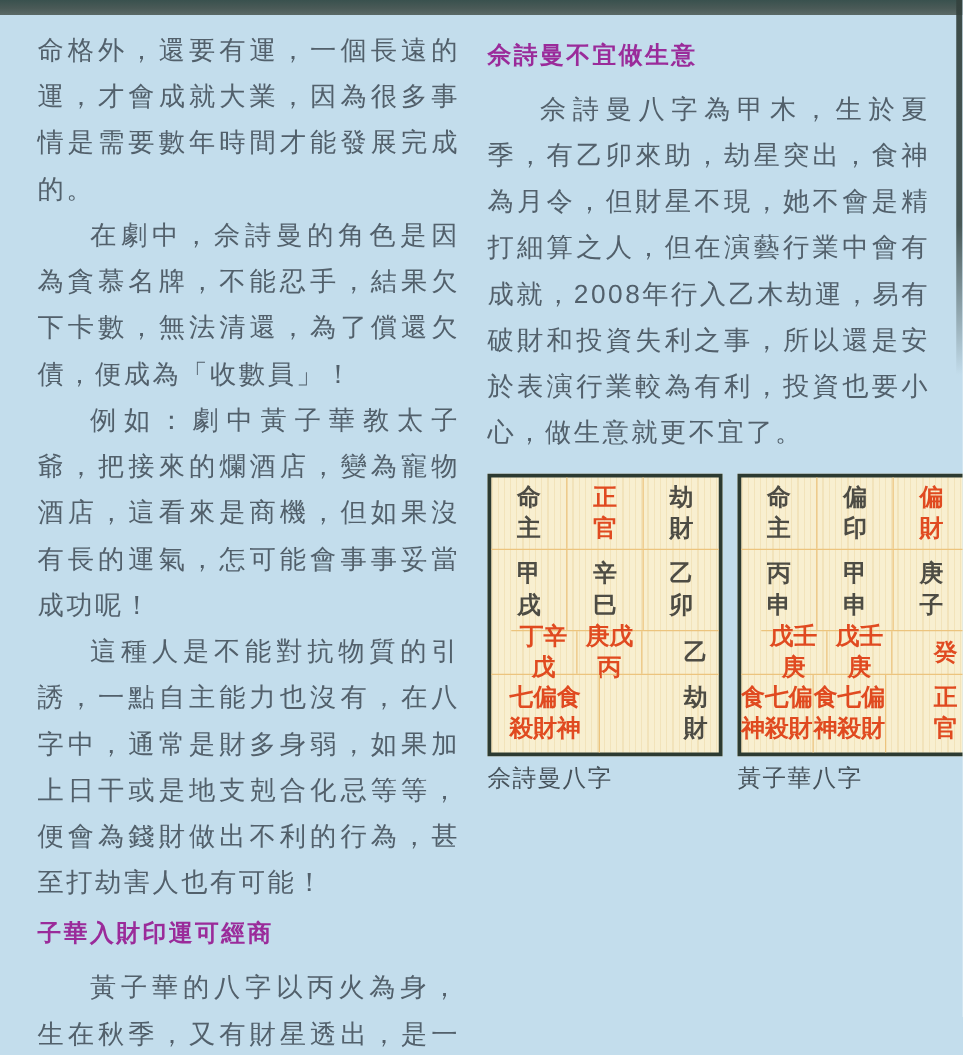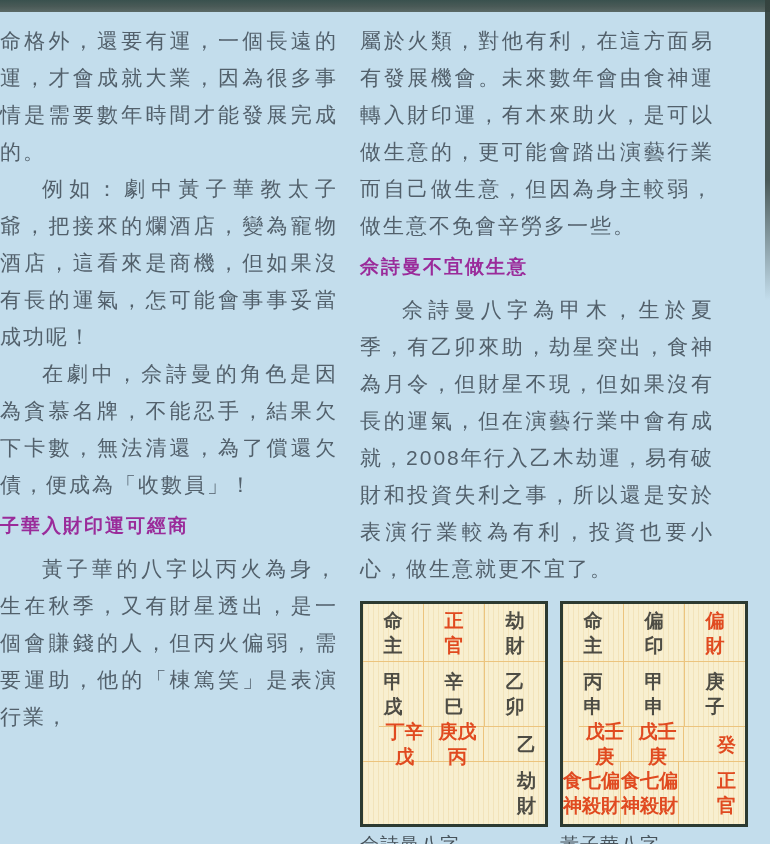--- a/index.html
+++ b/index.html
@@ -28,21 +28,21 @@
   }
   .right-edge{
     position:absolute;top:0;right:0;width:5px;height:300px;
     background:linear-gradient(180deg,rgba(52,66,62,.95) 0%,rgba(52,66,62,.85) 60%,rgba(52,66,62,0) 100%);
   }
   .columns{
     position:absolute;top:12px;left:0;width:770px;height:832px;
     display:flex;box-sizing:border-box;padding-top:10px;
   }
   .col{box-sizing:border-box;}
-  .col-left{width:338px;}
+  .col-left{width:338px;margin-left:30px;}
   .col-right{width:354px;margin-left:22px;}
   .body-p{
     margin:0;
     font-size:21px;line-height:37px;
     letter-spacing:2px;
     color:var(--body-text);
     text-align:justify;
     text-justify:inter-character;
   }
   .body-p.indent{text-indent:2em;}
@@ -91,29 +91,29 @@
 </style>
 </head>
 <body>
 
 <div class="page">
   <div class="top-bar"></div>
   <div class="right-edge"></div>
   <div class="columns">
     <div class="col col-left">
         <p class="body-p">命格外，還要有運，一個長遠的運，才會成就大業，因為很多事情是需要數年時間才能發展完成的。</p>
+        <p class="body-p indent">在劇中，佘詩曼的角色是因為貪慕名牌，不能忍手，結果欠下卡數，無法清還，為了償還欠債，便成為「收數員」！</p>
         <p class="body-p indent">例如：劇中黃子華教太子爺，把接來的爛酒店，變為寵物酒店，這看來是商機，但如果沒有長的運氣，怎可能會事事妥當成功呢！</p>
-        <p class="body-p indent">在劇中，佘詩曼的角色是因為貪慕名牌，不能忍手，結果欠下卡數，無法清還，為了償還欠債，便成為「收數員」！</p>
+        <p class="body-p indent">這種人是不能對抗物質的引誘，一點自主能力也沒有，在八字中，通常是財多身弱，如果加上日干或是地支剋合化忌等等，便會為錢財做出不利的行為，甚至打劫害人也有可能！</p>
         <h2 class="sec-heading">子華入財印運可經商</h2>
         <p class="body-p indent">黃子華的八字以丙火為身，生在秋季，又有財星透出，是一個會賺錢的人，但丙火偏弱，需要運助，他的「棟篤笑」是表演行業，</p>
       </div>
     <div class="col col-right">
-        <p class="body-p">屬於火類，對他有利，在這方面易有發展機會。未來數年會由食神運轉入財印運，有木來助火，是可以做生意的，更可能會踏出演藝行業而自己做生意，但因為身主較弱，做生意不免會辛勞多一些。</p>
         <h2 class="sec-heading">佘詩曼不宜做生意</h2>
-        <p class="body-p indent">佘詩曼八字為甲木，生於夏季，有乙卯來助，劫星突出，食神為月令，但財星不現，但如果沒有長的運氣，但在演藝行業中會有成就，2008年行入乙木劫運，易有破財和投資失利之事，所以還是安於表演行業較為有利，投資也要小心，做生意就更不宜了。</p>
+        <p class="body-p indent">佘詩曼八字為甲木，生於夏季，有乙卯來助，劫星突出，食神為月令，但財星不現，她不會是精打細算之人，但在演藝行業中會有成就，2008年行入乙木劫運，易有破財和投資失利之事，所以還是安於表演行業較為有利，投資也要小心，做生意就更不宜了。</p>
         <div class="tables-row">
           <figure class="bazi-figure">
             <div class="bazi-table">
               <div class="trow">
                 <div class="tcell dark">命
 主</div>
                 <div class="tcell red">正
 官</div>
                 <div class="tcell dark">劫
 財</div>
@@ -125,20 +125,22 @@
 巳</div>
                 <div class="tcell dark">乙
 卯</div>
               </div>
               <div class="trow">
                 <div class="tcell red">丁辛戊</div>
                 <div class="tcell red">庚戊丙</div>
                 <div class="tcell dark align-right">乙</div>
               </div>
               <div class="trow">
+                <div class="tcell red">七偏食
+殺財神</div>
                 <div class="tcell dark align-right">劫
 財</div>
               </div>
             </div>
             <figcaption class="bazi-caption">佘詩曼八字</figcaption>
           </figure>
           <figure class="bazi-figure">
             <div class="bazi-table">
               <div class="trow">
                 <div class="tcell dark">命

